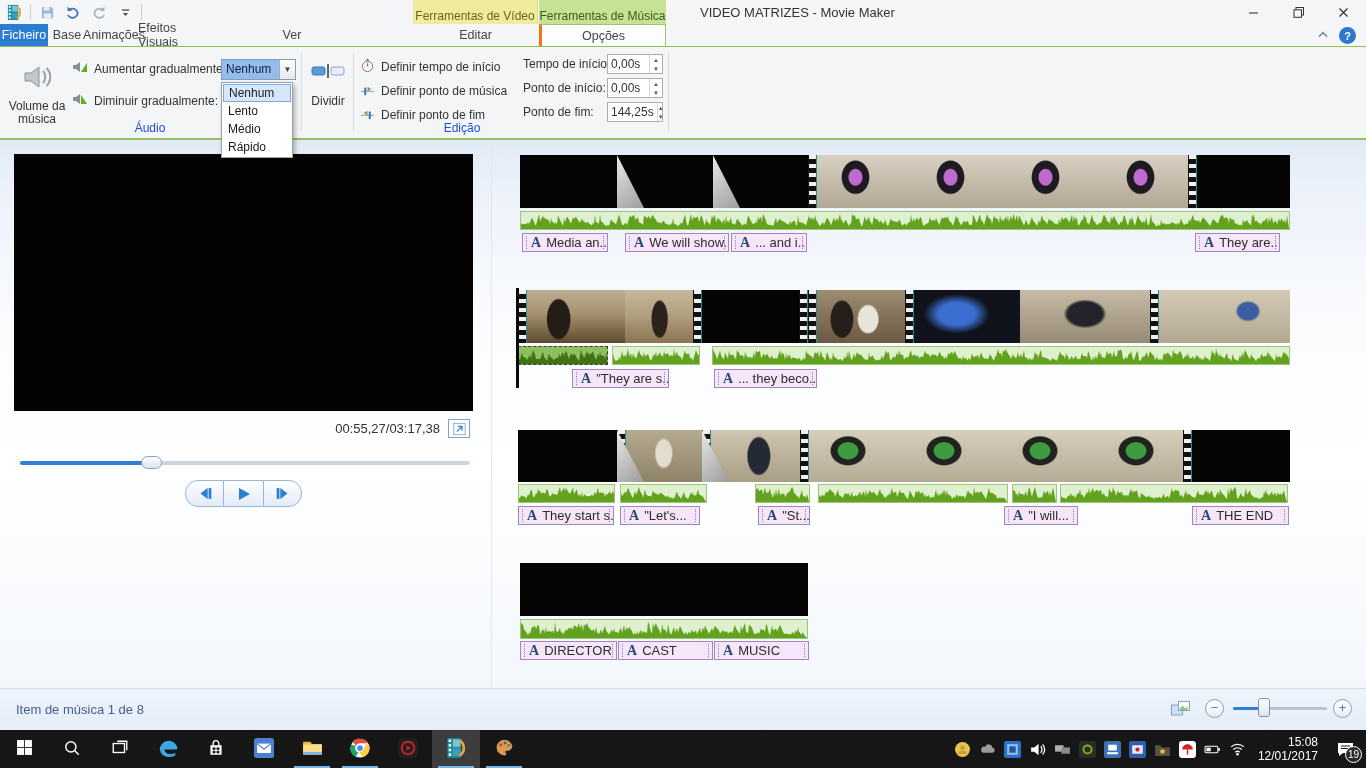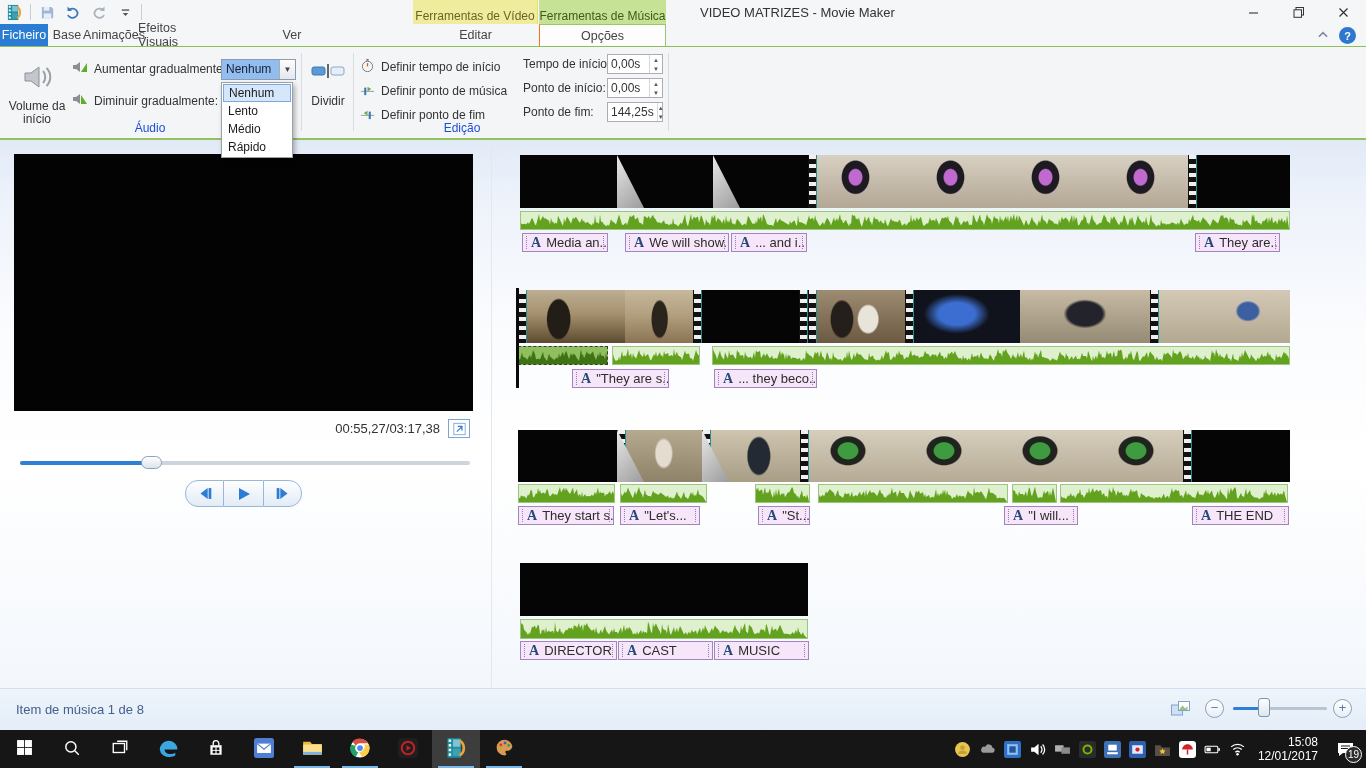--- a/index.html
+++ b/index.html
@@ -16,21 +16,21 @@
   #ctx-video { left:413px; width:125px; background:#efec9d; color:#6b6426; border-right:1px solid #e0dc7f; }
   #ctx-music { left:539px; width:127px; background:#c6e295; color:#40591d; }
   #win-title { position:absolute; left:700px; top:0; height:24px; display:flex; align-items:center; color:#333; font-size:13px; }
   #winbtns { position:absolute; right:0; top:0; display:flex; }
   .winbtn { width:45px; height:24px; display:flex; align-items:center; justify-content:center; }
 
   
   #tabrow { position:absolute; left:0; top:24px; width:1366px; height:22px; background:#f5f6f7; }
   .tab { position:absolute; top:0; height:22px; display:flex; align-items:center; justify-content:center; font-size:12.5px; color:#444; }
   .tab.file { background:#2b7cd3; color:#fff; }
-  .tab.sel { background:#fdfdfd; border-left:1px solid #f97316; border-right:1px solid #9cc56b; border-top:1px solid #9cc56b; }
+  .tab.sel { background:#fdfdfd; border-left:3px solid #f97316; border-right:1px solid #9cc56b; border-top:1px solid #9cc56b; }
   #ribbon-collapse { position:absolute; right:34px; top:28px; width:16px; height:16px; }
   #help-btn { position:absolute; right:10px; top:27px; width:17px; height:17px; border-radius:50%; background:#2e77cf; color:#fff; font-weight:bold; font-size:11px; display:flex; align-items:center; justify-content:center; }
 
   
   #ribbon { position:absolute; left:0; top:46px; width:1366px; height:94px; background:#f4f5f7; border-top:1px solid #8bbf5a; border-bottom:2px solid #94c25e; }
   .rsep { position:absolute; top:6px; height:78px; width:1px; background:#d9dce0; }
   .grp-label { position:absolute; top:74px; font-size:12px; color:#1d4ed8; text-align:center; }
   #volume-btn { position:absolute; left:8px; top:4px; width:58px; height:84px; display:flex; flex-direction:column; align-items:center; padding-top:6px; }
   #volume-btn span { text-align:center; line-height:13px; margin-top:4px; }
   .fade-row { position:absolute; left:72px; display:flex; align-items:center; gap:6px; }
@@ -204,21 +204,21 @@
       </svg></span>
   <span id="help-btn">?</span>
 
   <div id="ribbon">
     <div id="volume-btn">
       <span><svg width="32" height="32" viewBox="0 0 32 32">
             <path d="M4 12h6l8-6v20l-8-6H4z" fill="#c2c7ce" stroke="#8b9099"></path>
             <path d="M22 10c3 3 3 9 0 12" stroke="#9aa0a8" stroke-width="2" fill="none"></path>
             <path d="M25.5 7c5 5 5 13 0 18" stroke="#9aa0a8" stroke-width="2" fill="none"></path>
           </svg></span>
-      <span>Volume da início</span>
+      <span>Volume da música</span>
     </div>
     <div class="fade-row" style="top:12px;">
       <span><svg width="16" height="16" viewBox="0 0 16 16">
             <path d="M1 6h3l4-3v10L4 10H1z" fill="#8a8f96"></path>
             <path d="M9 13l6-9v9z" fill="#5fae27"></path>
           </svg></span>
       <span>Aumentar gradualmente:</span>
     </div>
     <div class="combo">
       <span class="combo-val">Nenhum</span>

